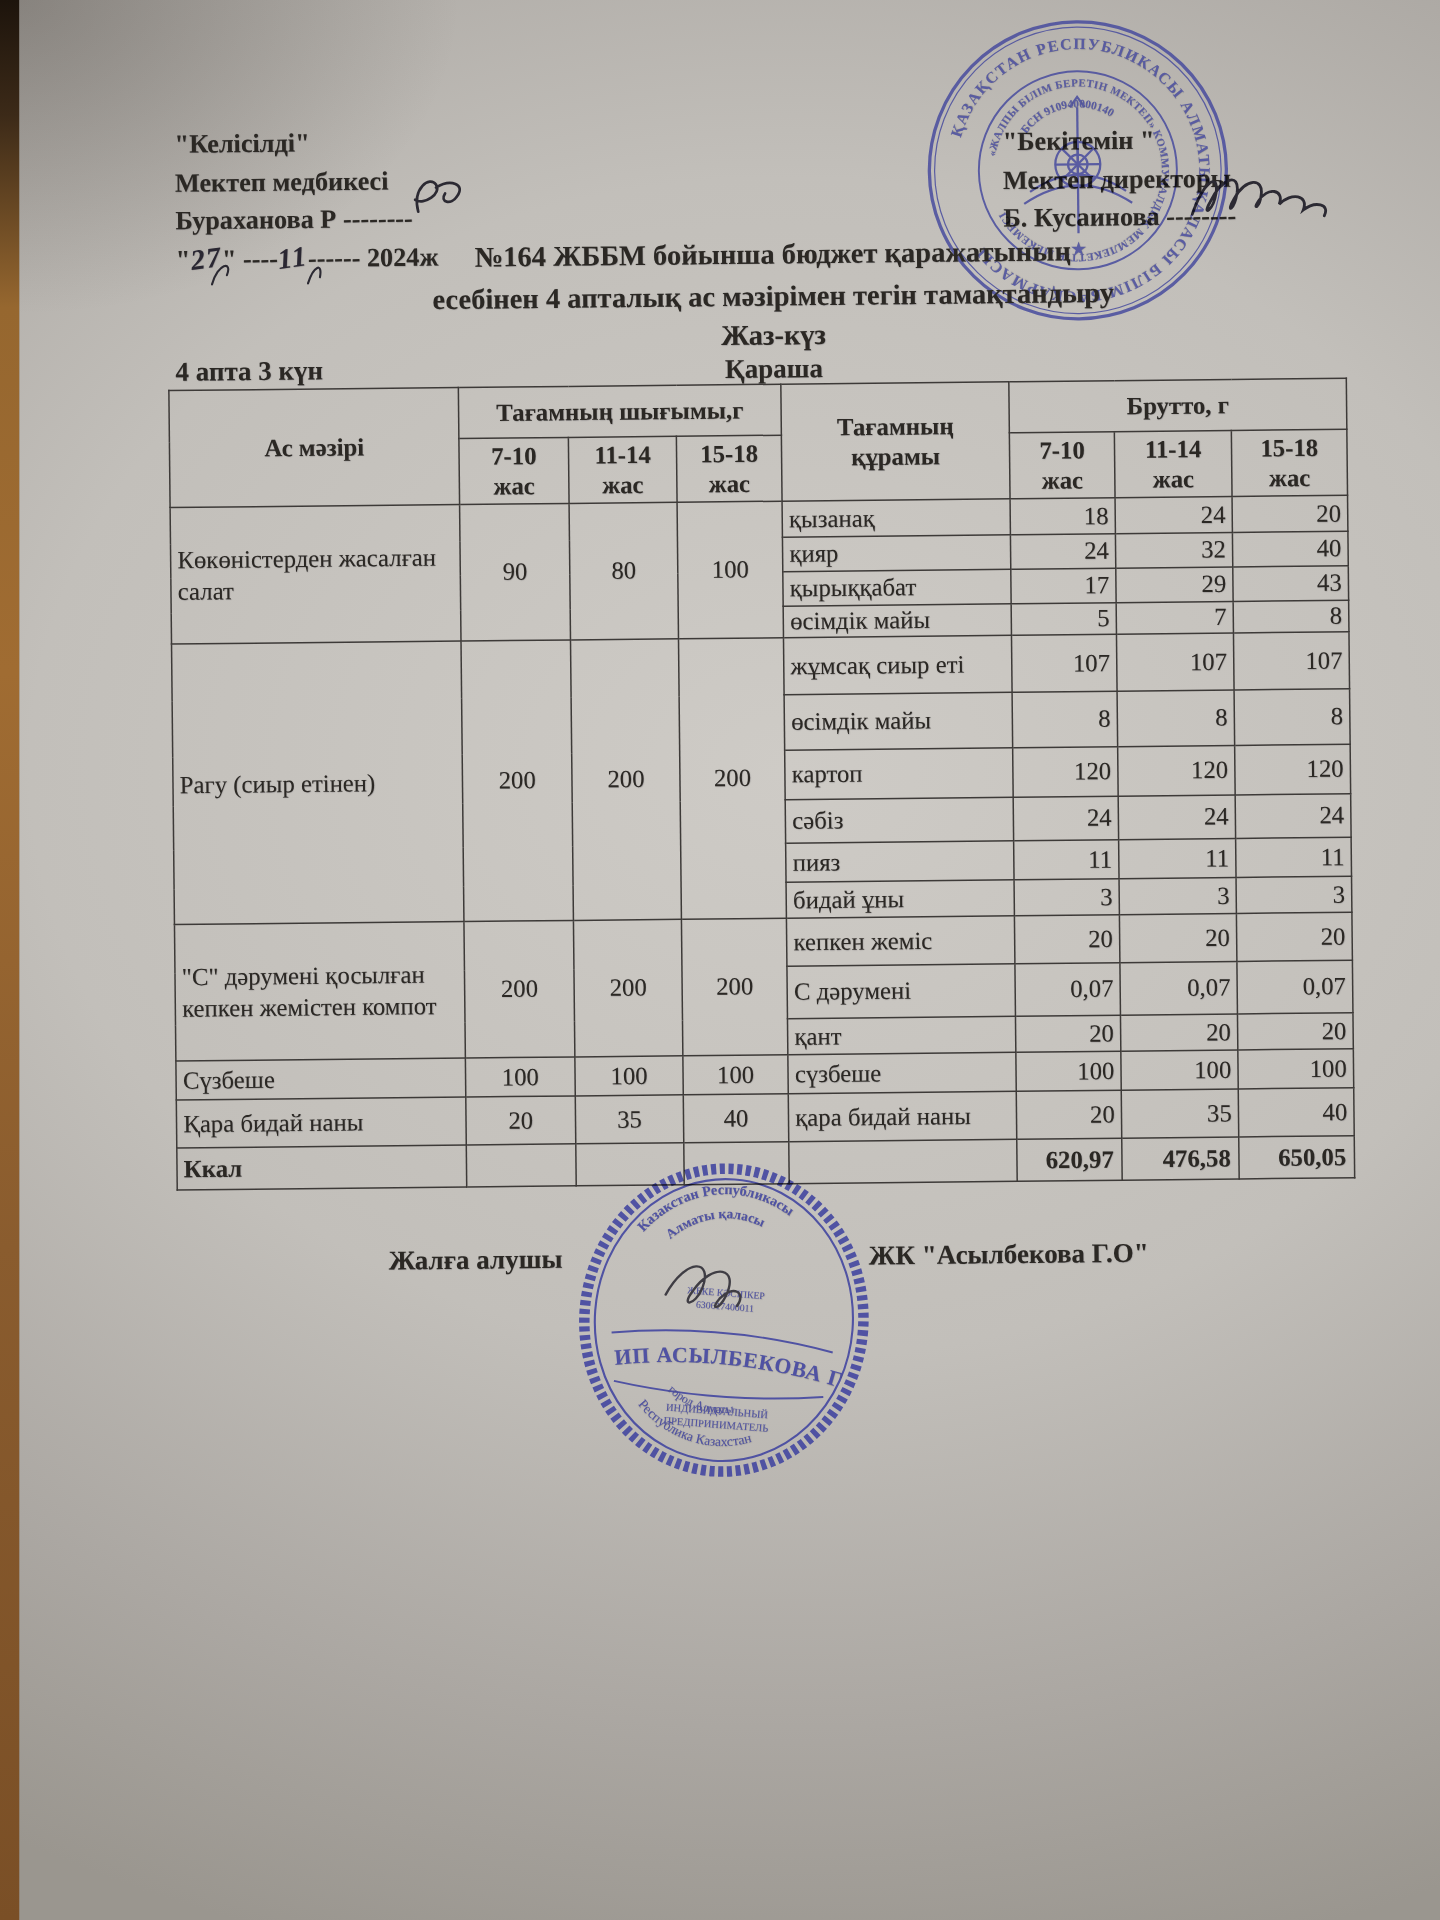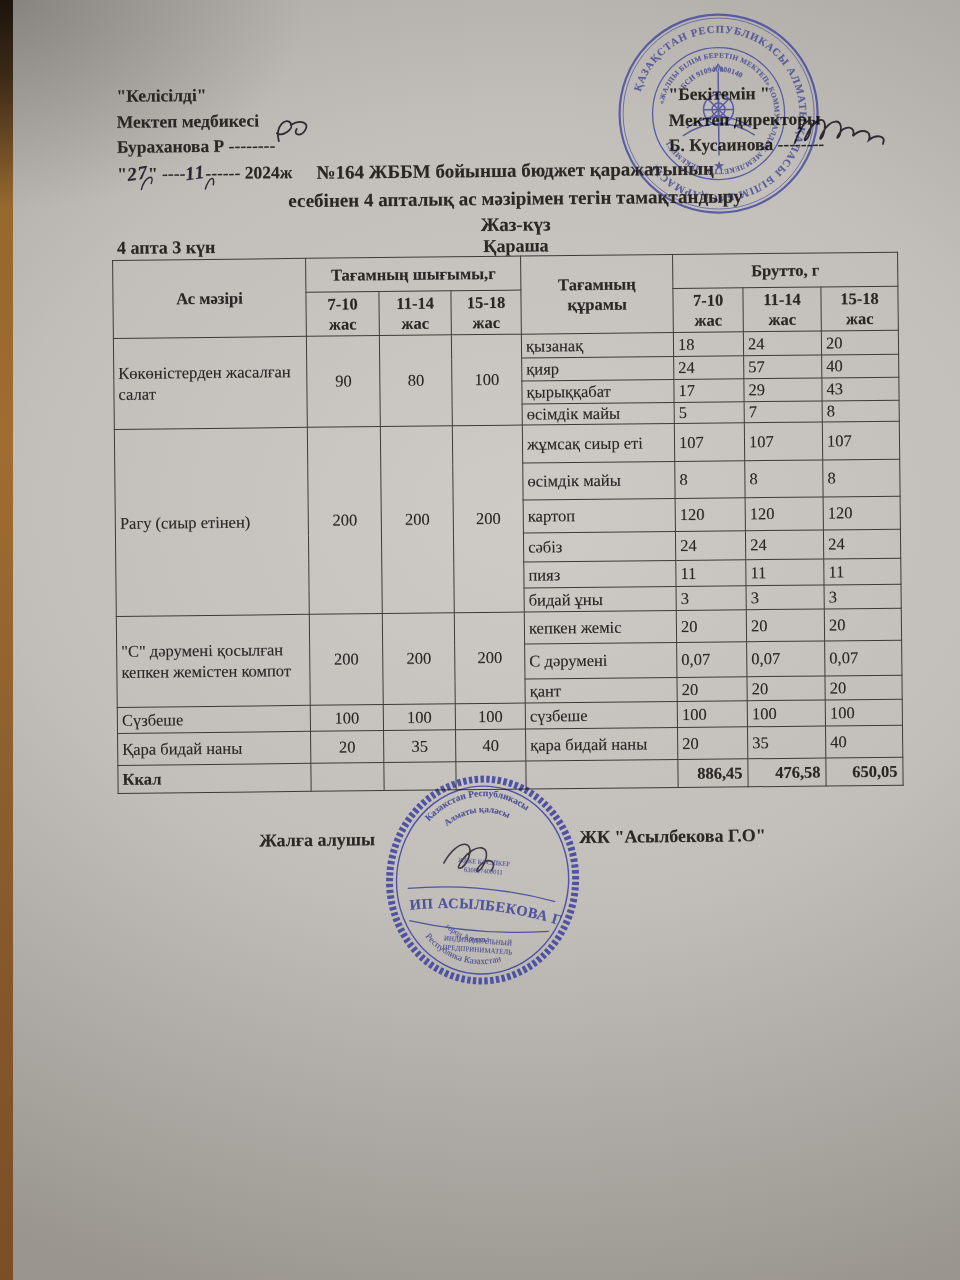--- a/index.html
+++ b/index.html
@@ -41,21 +41,21 @@
     position:absolute;left:102px;top:256px;border-collapse:collapse;table-layout:fixed;
     font-size:16.5px;color:#2b2824;
   }
   table.menu th,table.menu td{
     border:1.6px solid #3d3a38;padding:0 4px;overflow:hidden;
   }
   table.menu th{font-weight:bold;text-align:center;vertical-align:middle;line-height:20px;}
   td.dish{ text-align:left;vertical-align:middle;line-height:21px;padding-left:6px;white-space:normal;}
   td.portion{text-align:center;vertical-align:middle;}
   td.comp{text-align:left;vertical-align:middle;padding-left:6px;white-space:nowrap;}
-  td.bval{text-align:left;vertical-align:middle;}
+  td.bval{text-align:right;vertical-align:middle;}
   tr.kkal td{font-weight:bold;}
   tr.kkal td.bval{text-align:right;padding-right:5px;}
   .agecell{white-space:pre-line;}
   
   .footer-label{position:absolute;left:243px;top:828px;font-weight:bold;font-size:18px;}
   .footer-value{position:absolute;left:563px;top:828px;font-weight:bold;font-size:18px;}
   .stamp{position:absolute;mix-blend-mode:multiply;}
   .school-stamp{left:604px;top:10px;opacity:.85;}
   .ip-stamp{left:364px;top:770px;opacity:.88;}
 </style>
@@ -178,21 +178,21 @@
               <td rowspan="4" class="portion">80</td>
               <td rowspan="4" class="portion">100</td>
               <td class="comp">қызанақ</td>
               <td class="bval">18</td>
               <td class="bval">24</td>
               <td class="bval">20</td>
             </tr>
             <tr style="height: 23px;">
               <td class="comp">қияр</td>
               <td class="bval">24</td>
-              <td class="bval">57</td>
+              <td class="bval">32</td>
               <td class="bval">40</td>
             </tr>
             <tr style="height: 23px;">
               <td class="comp">қырыққабат</td>
               <td class="bval">17</td>
               <td class="bval">29</td>
               <td class="bval">43</td>
             </tr>
             <tr style="height: 21px;">
               <td class="comp">өсімдік майы</td>
@@ -281,21 +281,21 @@
               <td class="bval">20</td>
               <td class="bval">35</td>
               <td class="bval">40</td>
             </tr>
             <tr class="kkal" style="height: 28px;">
               <td rowspan="1" class="dish">Ккал</td>
               <td rowspan="1" class="portion"></td>
               <td rowspan="1" class="portion"></td>
               <td rowspan="1" class="portion"></td>
               <td class="comp"></td>
-              <td class="bval">886,45</td>
+              <td class="bval">620,97</td>
               <td class="bval">476,58</td>
               <td class="bval">650,05</td>
             </tr>
           </tbody>
         </table>
 
       <div class="footer-label">Жалға  алушы</div>
       <div class="footer-value">ЖК "Асылбекова Г.О"</div>
 
       <svg class="stamp ip-stamp" width="204" height="220" viewBox="0 0 204 220">

